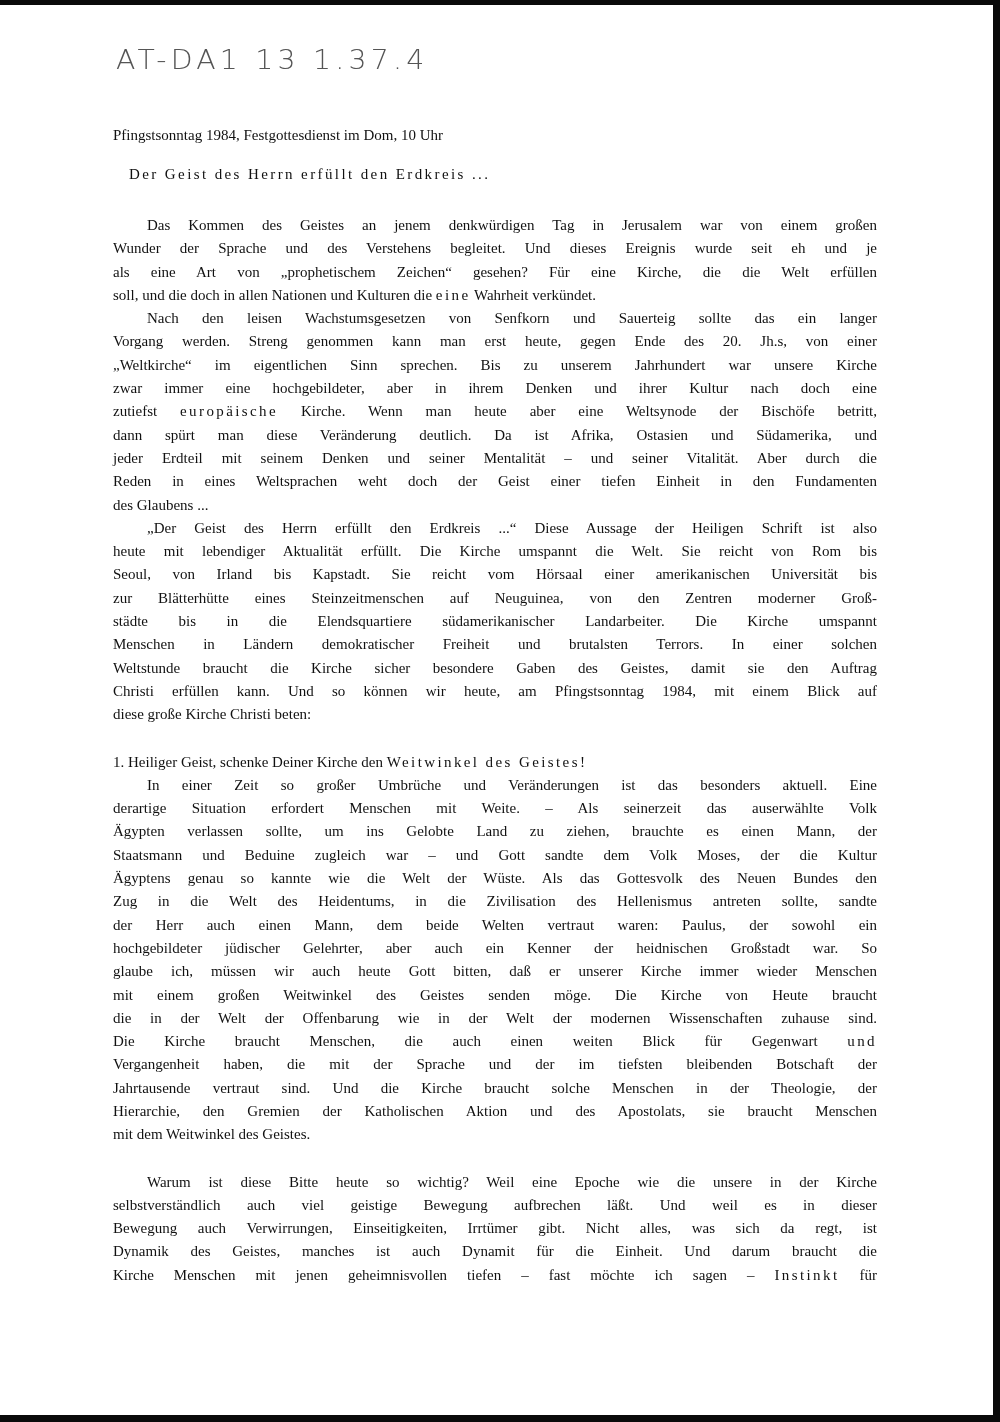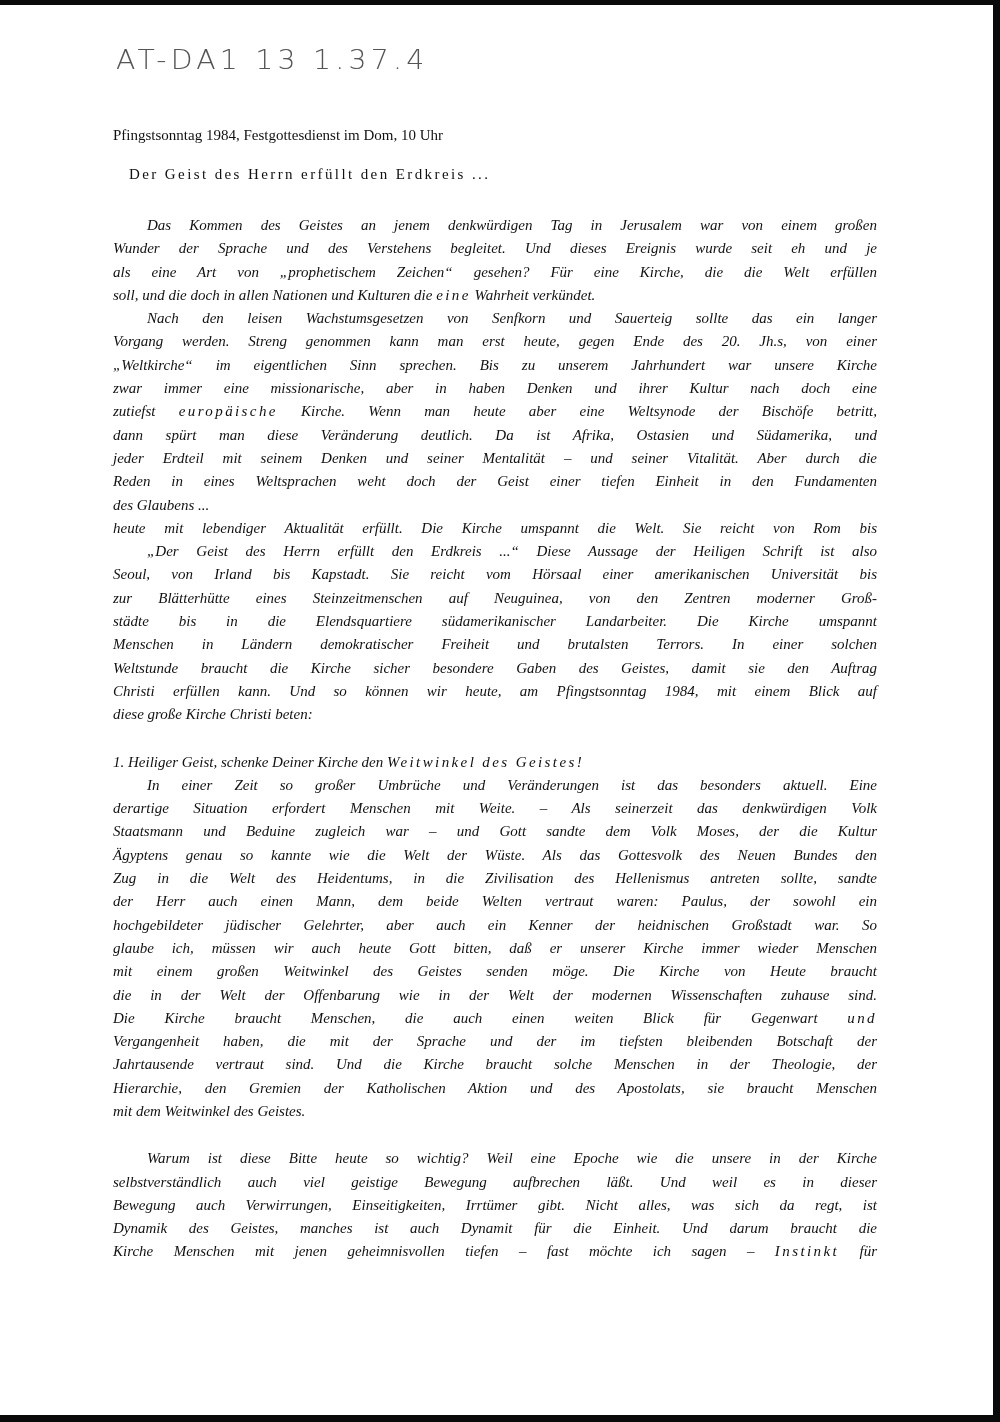--- a/index.html
+++ b/index.html
@@ -24,21 +24,21 @@
   }
 
   .page {
     position: absolute; left: 113px; top: 124px; width: 764px;
     font-size: 15px; line-height: 23.3px;
   }
   .occasion { margin: 0; height: 23px; }
   .motto { margin: 16px 0 0 16px; letter-spacing: 2.4px; height: 23px; }
   .gap { height: 23px; }
   .spaced { letter-spacing: 2.4px; }
-  .line { display: block; text-align: justify; text-align-last: justify; font-style: italic; }
+  .line { display: block; text-align: justify; text-align-last: justify; }
   .line.last { text-align-last: left; }
   .line.indent { text-indent: 34px; }
 </style>
 </head>
 <body>
 
 <div class="edge-top"></div>
 <div class="edge-right"></div>
 <div class="edge-bottom"></div>
 
@@ -52,46 +52,47 @@
     <span class="line indent">Das Kommen des Geistes an jenem denkwürdigen Tag in Jerusalem war von einem großen</span>
     <span class="line">Wunder der Sprache und des Verstehens begleitet. Und dieses Ereignis wurde seit eh und je</span>
     <span class="line">als eine Art von „prophetischem Zeichen“ gesehen? Für eine Kirche, die die Welt erfüllen</span>
     <span class="line last"><span>soll, und die doch in allen Nationen und Kulturen die </span><span class="spaced">eine</span><span> Wahrheit verkündet.</span></span>
   </div>
 
   <div>
     <span class="line indent">Nach den leisen Wachstumsgesetzen von Senfkorn und Sauerteig sollte das ein langer</span>
     <span class="line">Vorgang werden. Streng genommen kann man erst heute, gegen Ende des 20. Jh.s, von einer</span>
     <span class="line">„Weltkirche“ im eigentlichen Sinn sprechen. Bis zu unserem Jahrhundert war unsere Kirche</span>
-    <span class="line">zwar immer eine missionarische, aber in haben Denken und ihrer Kultur nach doch eine</span>
+    <span class="line">zwar immer eine hochgebildeter, aber in ihrem Denken und ihrer Kultur nach doch eine</span>
     <span class="line"><span>zutiefst </span><span class="spaced">europäische</span><span> Kirche. Wenn man heute aber eine Weltsynode der Bischöfe betritt,</span></span>
     <span class="line">dann spürt man diese Veränderung deutlich. Da ist Afrika, Ostasien und Südamerika, und</span>
     <span class="line">jeder Erdteil mit seinem Denken und seiner Mentalität – und seiner Vitalität. Aber durch die</span>
     <span class="line">Reden in eines Weltsprachen weht doch der Geist einer tiefen Einheit in den Fundamenten</span>
     <span class="line last">des Glaubens ...</span>
   </div>
 
   <div>
+    <span class="line indent">„Der Geist des Herrn erfüllt den Erdkreis ...“ Diese Aussage der Heiligen Schrift ist also</span>
     <span class="line">heute mit lebendiger Aktualität erfüllt. Die Kirche umspannt die Welt. Sie reicht von Rom bis</span>
-    <span class="line indent">„Der Geist des Herrn erfüllt den Erdkreis ...“ Diese Aussage der Heiligen Schrift ist also</span>
     <span class="line">Seoul, von Irland bis Kapstadt. Sie reicht vom Hörsaal einer amerikanischen Universität bis</span>
     <span class="line">zur Blätterhütte eines Steinzeitmenschen auf Neuguinea, von den Zentren moderner Groß-</span>
     <span class="line">städte bis in die Elendsquartiere südamerikanischer Landarbeiter. Die Kirche umspannt</span>
     <span class="line">Menschen in Ländern demokratischer Freiheit und brutalsten Terrors. In einer solchen</span>
     <span class="line">Weltstunde braucht die Kirche sicher besondere Gaben des Geistes, damit sie den Auftrag</span>
     <span class="line">Christi erfüllen kann. Und so können wir heute, am Pfingstsonntag 1984, mit einem Blick auf</span>
     <span class="line last">diese große Kirche Christi beten:</span>
   </div>
 
   <div class="gap" style="height:24px"></div>
 
   <div>
     <span class="line last"><span>1. Heiliger Geist, schenke Deiner Kirche den </span><span class="spaced">Weitwinkel des Geistes!</span></span>
     <span class="line indent">In einer Zeit so großer Umbrüche und Veränderungen ist das besonders aktuell. Eine</span>
-    <span class="line">derartige Situation erfordert Menschen mit Weite. – Als seinerzeit das denkwürdigen Volk</span>
+    <span class="line">derartige Situation erfordert Menschen mit Weite. – Als seinerzeit das auserwählte Volk</span>
+    <span class="line">Ägypten verlassen sollte, um ins Gelobte Land zu ziehen, brauchte es einen Mann, der</span>
     <span class="line">Staatsmann und Beduine zugleich war – und Gott sandte dem Volk Moses, der die Kultur</span>
     <span class="line">Ägyptens genau so kannte wie die Welt der Wüste. Als das Gottesvolk des Neuen Bundes den</span>
     <span class="line">Zug in die Welt des Heidentums, in die Zivilisation des Hellenismus antreten sollte, sandte</span>
     <span class="line">der Herr auch einen Mann, dem beide Welten vertraut waren: Paulus, der sowohl ein</span>
     <span class="line">hochgebildeter jüdischer Gelehrter, aber auch ein Kenner der heidnischen Großstadt war. So</span>
     <span class="line">glaube ich, müssen wir auch heute Gott bitten, daß er unserer Kirche immer wieder Menschen</span>
     <span class="line">mit einem großen Weitwinkel des Geistes senden möge. Die Kirche von Heute braucht</span>
     <span class="line">die in der Welt der Offenbarung wie in der Welt der modernen Wissenschaften zuhause sind.</span>
     <span class="line"><span>Die Kirche braucht Menschen, die auch einen weiten Blick für Gegenwart </span><span class="spaced">und</span></span>
     <span class="line">Vergangenheit haben, die mit der Sprache und der im tiefsten bleibenden Botschaft der</span>

